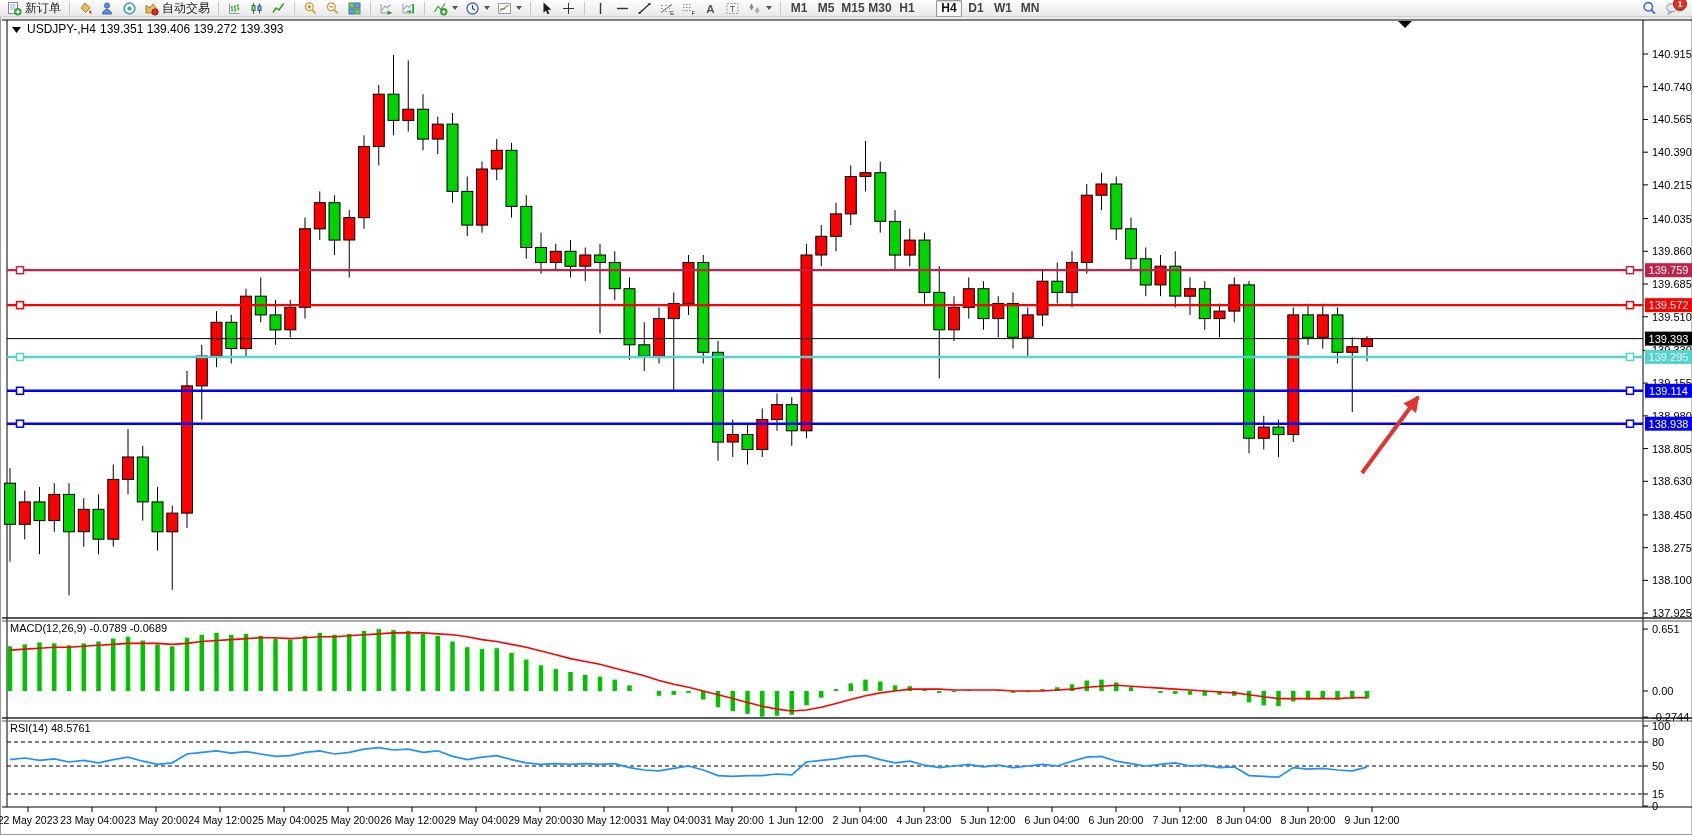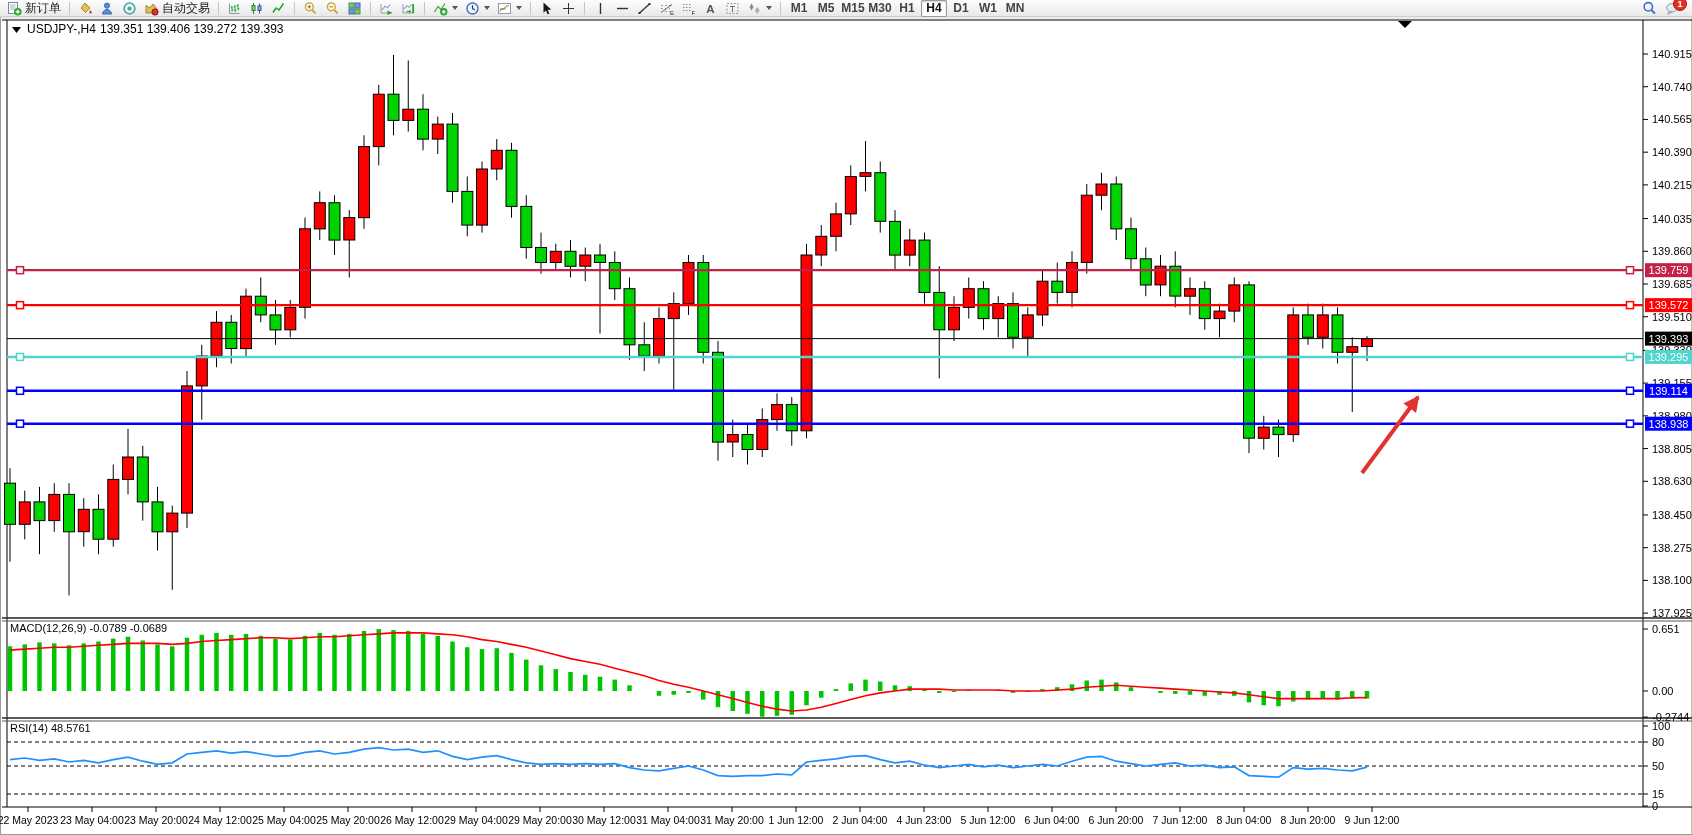--- a/index.html
+++ b/index.html
@@ -10,21 +10,21 @@
            display:flex;align-items:center;padding:0 4px;gap:1px;
            background:linear-gradient(#fdfdfd,#e9e9e9);border-bottom:1px solid #cfcfcf;}
   .tbtn{display:inline-flex;align-items:center;gap:3px;height:16px;padding:0 2px;border:1px solid transparent;
         border-radius:2px;font-size:12px;color:#222;cursor:default;white-space:nowrap;}
   .tbtn svg{display:block;}
   .tsep{width:1px;height:13px;background:#c6c6c6;margin:0 4px;}
   .dd{width:0;height:0;border-left:3px solid transparent;border-right:3px solid transparent;
       border-top:4px solid #555;margin-left:1px;}
   .tf{display:inline-flex;align-items:center;justify-content:center;height:15px;min-width:24px;
       font-size:12px;font-weight:bold;color:#444;border:1px solid transparent;border-radius:1px;}
-  .tf.active{background:#fff;border:1px solid #9a9a9a;box-shadow:inset 0 1px 2px #ccc;color:#111;}
+  .tf.active{background:#fff;border:1px solid #9a9a9a;box-shadow:inset 0 1px 2px #ccc;color:#111;margin-left:15px;}
   #tb-right{margin-left:auto;display:flex;align-items:center;gap:8px;margin-right:8px;}
   .badge-wrap{position:relative;display:inline-flex;}
   .badge{position:absolute;top:-4px;right:-7px;background:#e03020;color:#fff;font-size:9px;font-weight:bold;
          width:12px;height:12px;border-radius:50%;display:flex;align-items:center;justify-content:center;
          border:1px solid #b01808;}
   
   #chart{position:absolute;top:17px;left:0;width:1692px;height:818px;background:#fff;}
   #cv{display:block;}
   #cv text{font-family:"Liberation Sans",sans-serif;}
 </style>

